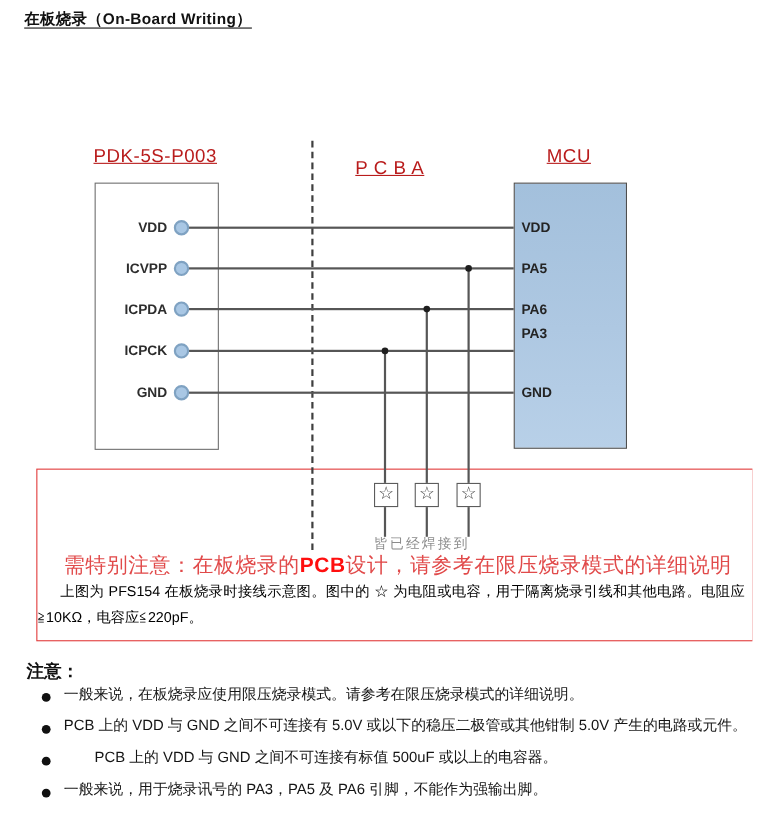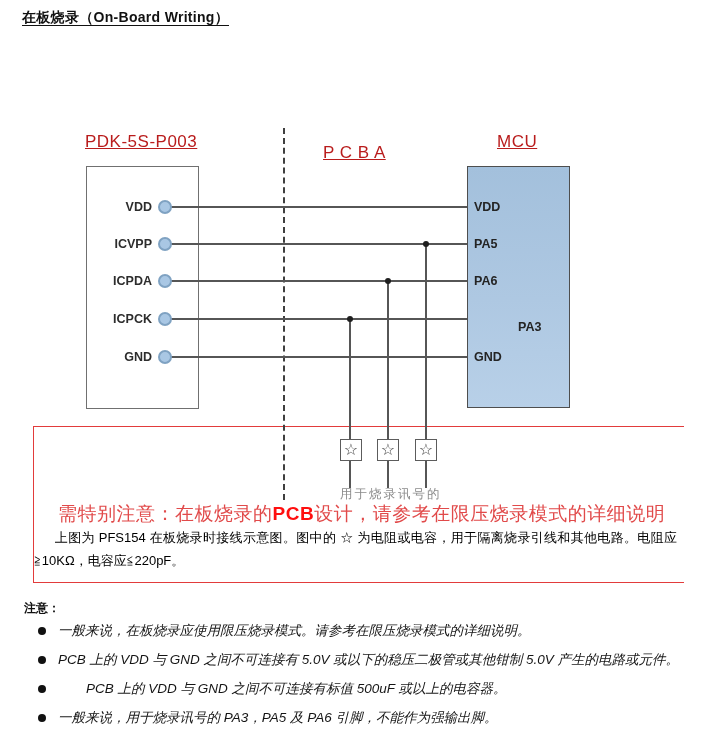--- a/index.html
+++ b/index.html
@@ -93,24 +93,24 @@
   }
   .warn-body {
     left: 34px; top: 527px; width: 643px;
     font-size: 13px; line-height: 22.5px; color: #000000;
     text-indent: 1.6em; text-align: justify;
   }
 
   
   .notes-title {
     left: 24px; top: 600px;
-    font-size: 12px; font-weight: bold; color: #111;
+    font-size: 16px; font-weight: bold; color: #111;
   }
   .note-row {
-    left: 38px; display: flex; align-items: flex-start; width: 650px; font-style: italic;
+    left: 38px; display: flex; align-items: center; width: 650px;
   }
   .note-bullet {
     width: 8px; height: 8px; border-radius: 50%;
     background: #111; flex: 0 0 8px; margin: 5px 12px 0 0;
   }
   .note-text { font-size: 13.5px; line-height: 18px; color: #151515; }
 </style>
 </head>
 <body>
 
@@ -151,34 +151,34 @@
 
   <div class="abs pin-dot" style="left:158px; top:200px;"></div>
   <div class="abs pin-dot" style="left:158px; top:237px;"></div>
   <div class="abs pin-dot" style="left:158px; top:274px;"></div>
   <div class="abs pin-dot" style="left:158px; top:312px;"></div>
   <div class="abs pin-dot" style="left:158px; top:350px;"></div>
 
   <div class="abs pin-label-r" style="top:200px;">VDD</div>
   <div class="abs pin-label-r" style="top:237px;">PA5</div>
   <div class="abs pin-label-r" style="top:274px;text-align:center;">PA6</div>
-  <div class="abs pin-label-r" style="top:320px;margin-left:44px;">PA3</div>
+  <div class="abs pin-label-r" style="top:296px;">PA3</div>
   <div class="abs pin-label-r" style="top:350px;">GND</div>
 
   <div class="abs star-box" style="left:340px;">
     <span>☆</span>
   </div>
   <div class="abs star-box" style="left:377px;">
     <span>☆</span>
   </div>
   <div class="abs star-box" style="left:415px;">
     <span>☆</span>
   </div>
 
-  <div class="abs other-circuit">用于烧录讯号的</div>
+  <div class="abs other-circuit">皆已经焊接到</div>
 
   <div class="abs warn-headline">
     <span>需特别注意：在板烧录的</span><span class="hl">PCB</span><span>设计，请参考在限压烧录模式的详细说明</span>
   </div>
   <div class="abs warn-body">上图为 PFS154 在板烧录时接线示意图。图中的 ☆ 为电阻或电容，用于隔离烧录引线和其他电路。电阻应≧10KΩ，电容应≦220pF。</div>
 
   <div class="abs notes-title">注意：</div>
 
   <div class="abs note-row" style="top:622px;">
     <span class="note-bullet"></span>

